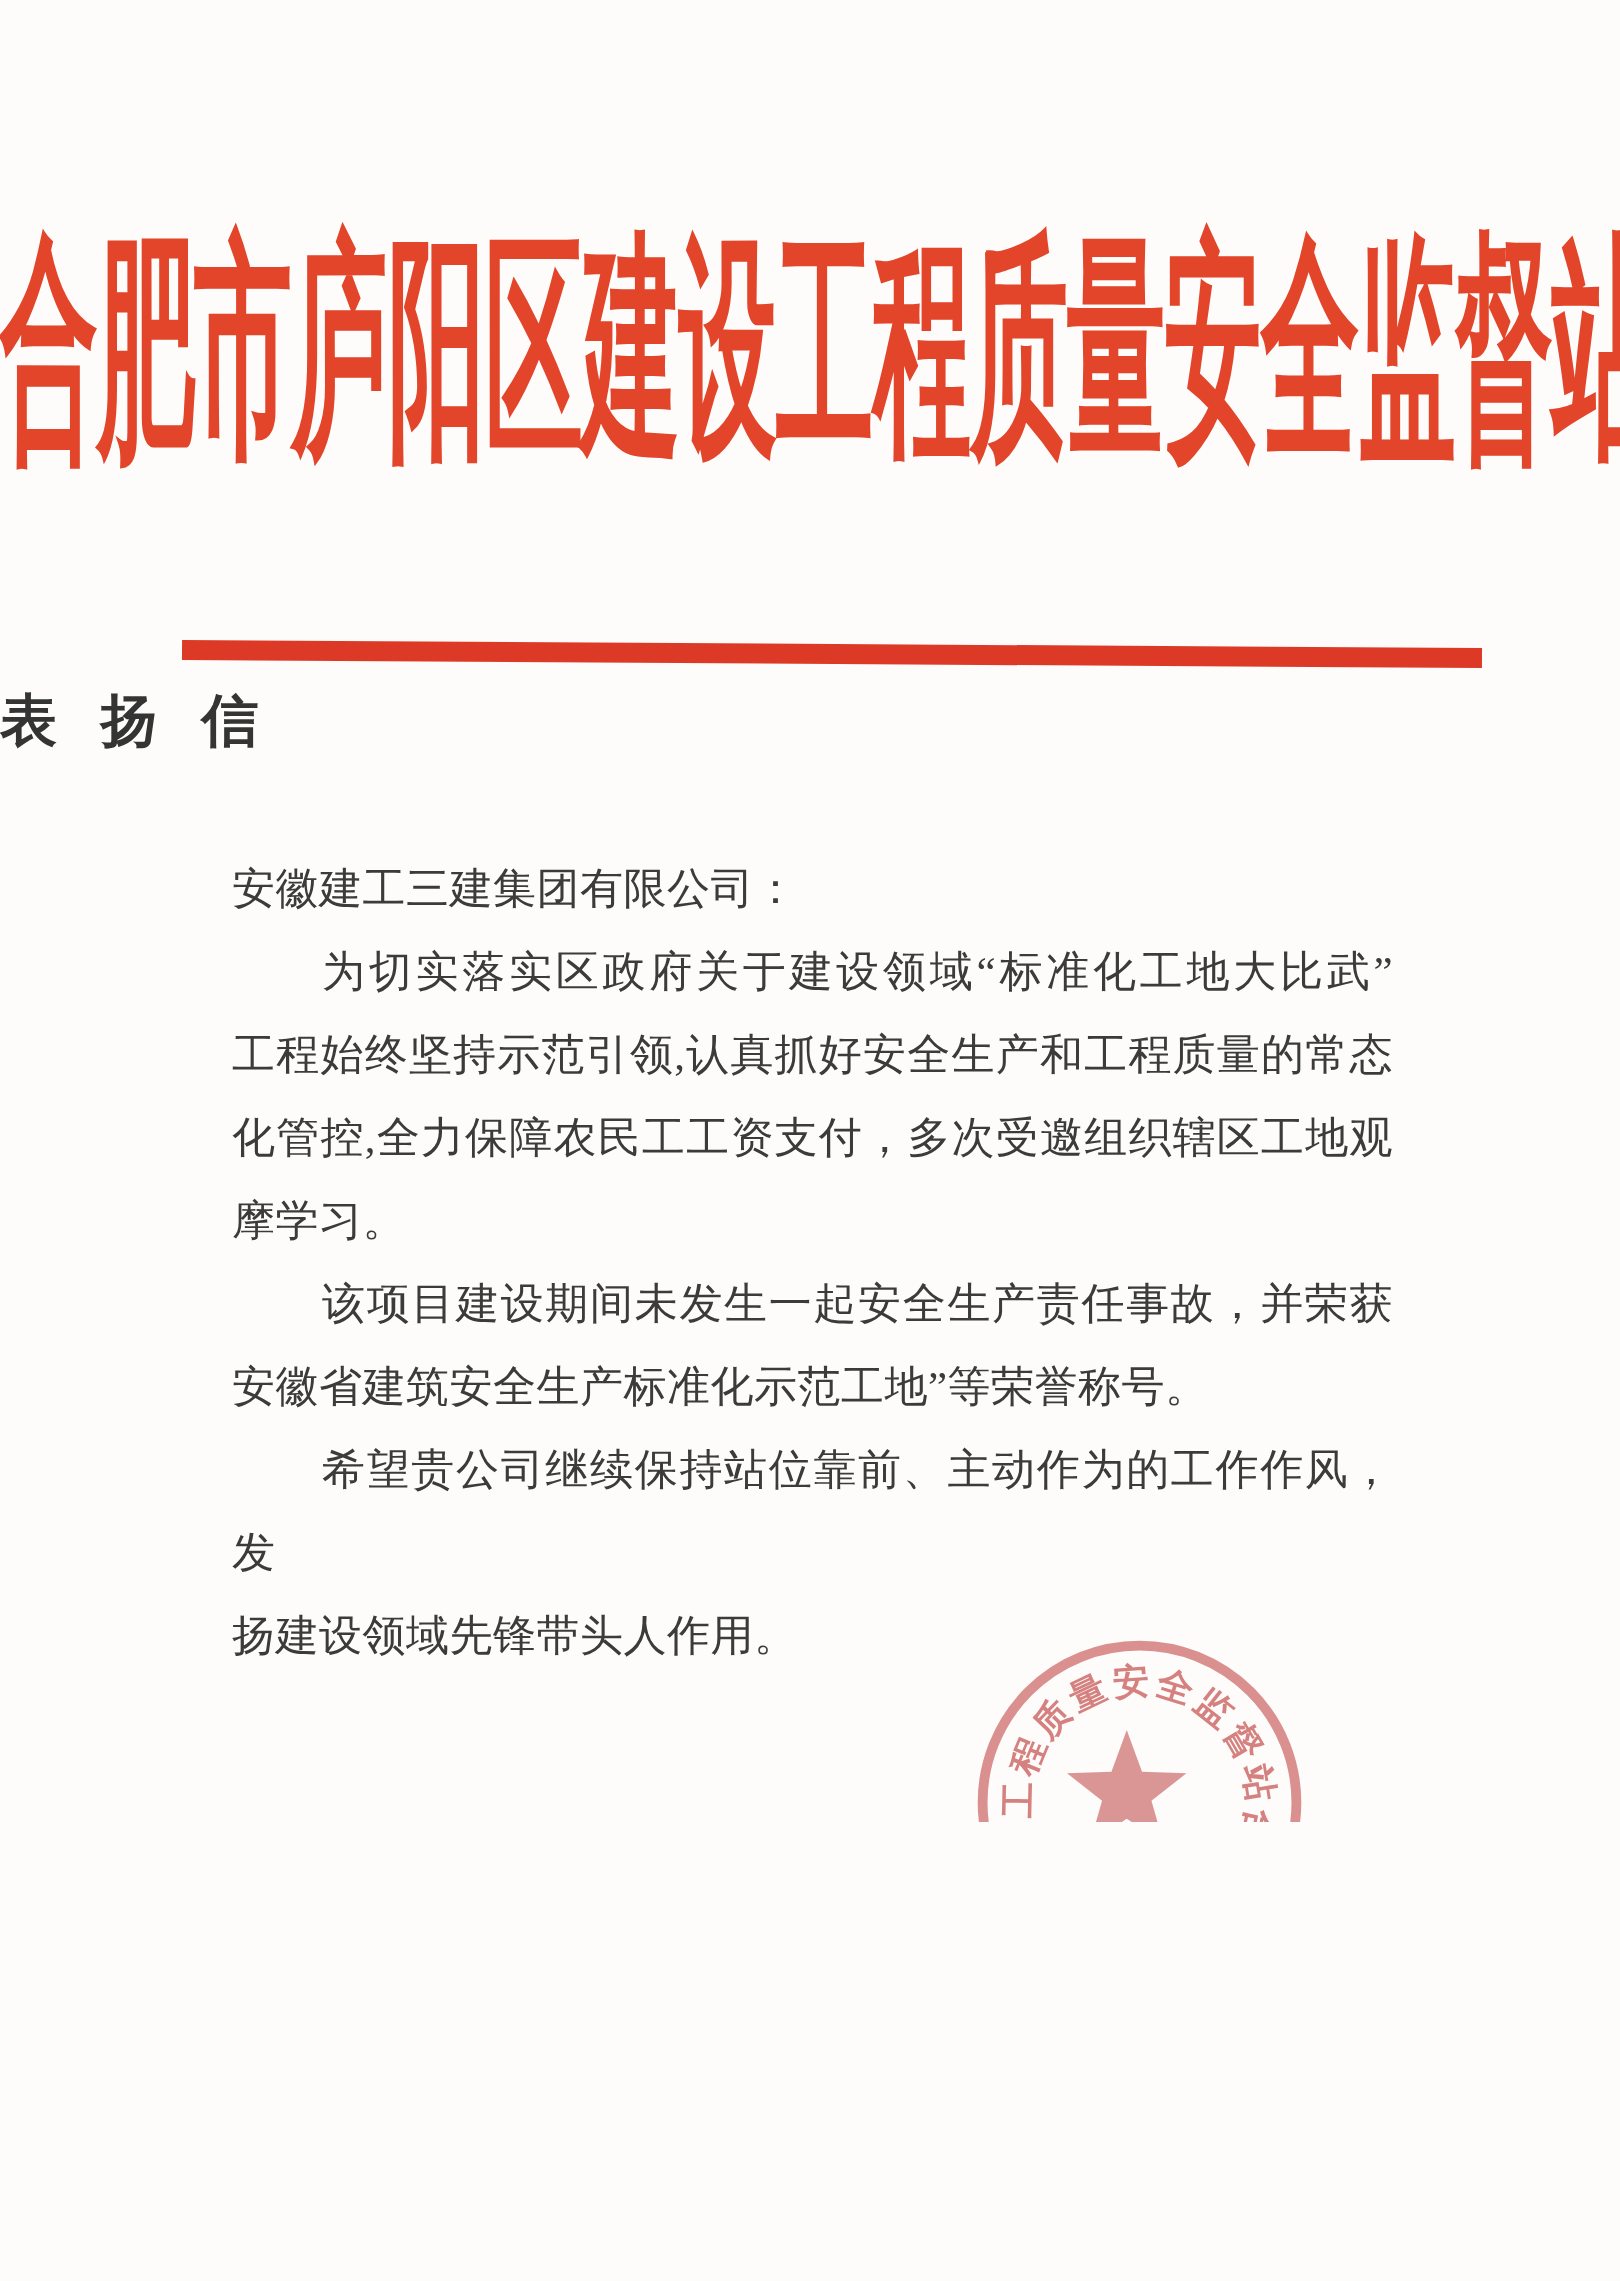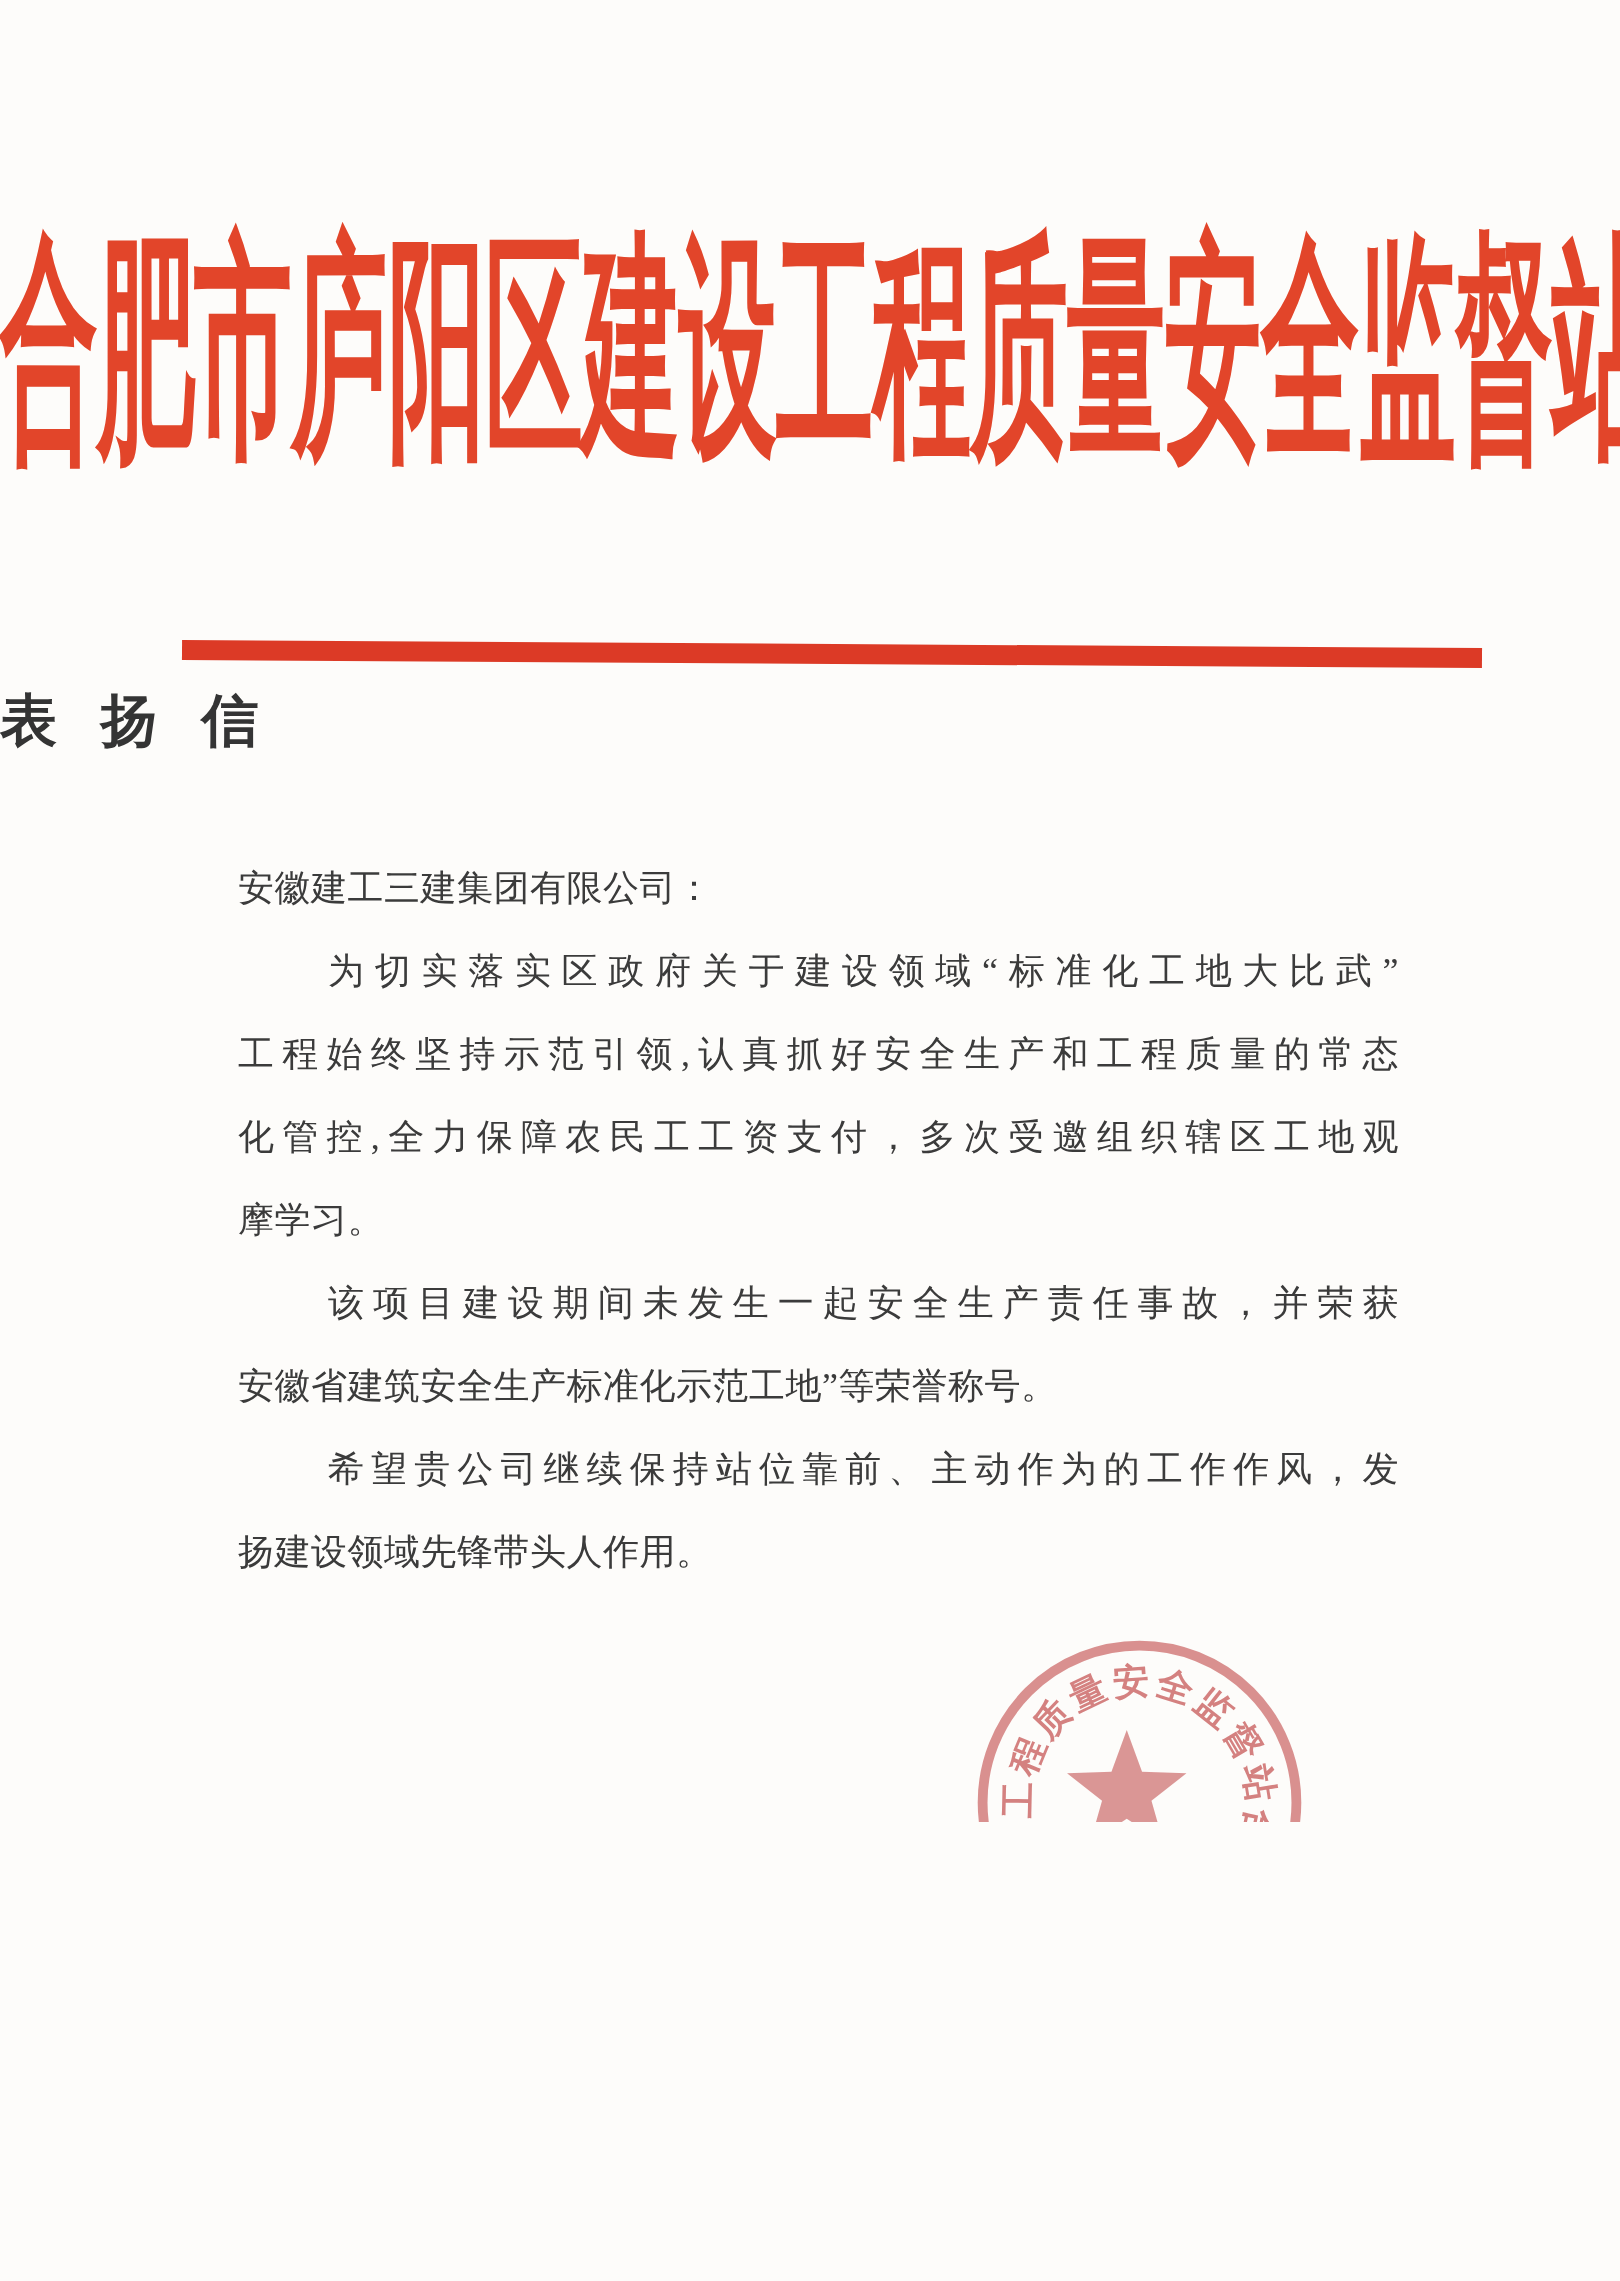--- a/index.html
+++ b/index.html
@@ -25,22 +25,22 @@
   .red-rule{
     position:absolute;left:182px;top:644px;width:1300px;height:19.6px;
     background:var(--rule-red);transform:rotate(0.35deg);
   }
   .letter-title{
     position:absolute;top:690px;left:0;width:100%;text-align:left;
     font-size:57px;font-weight:bold;color:#343434;line-height:61px;
     word-spacing:25.5px;letter-spacing:2px;
   }
   .letter-body{
-    position:absolute;left:238px;top:847px;width:1161px;
-    font-size:36px;color:var(--ink);line-height:83px;
+    position:absolute;left:232px;top:847px;width:1161px;
+    font-size:43px;color:var(--ink);line-height:83px;
     letter-spacing:0.5px;
   }
   .letter-body .line{min-height:83px;white-space:nowrap;}
   .letter-body .line.justify{
     white-space:normal;text-align:justify;text-align-last:justify;
   }
   .letter-body .line.indent{text-indent:90px;}
   .date-line{
     position:absolute;left:898px;top:1849px;
     font-size:45px;color:var(--ink);letter-spacing:1px;word-spacing:3.9px;

